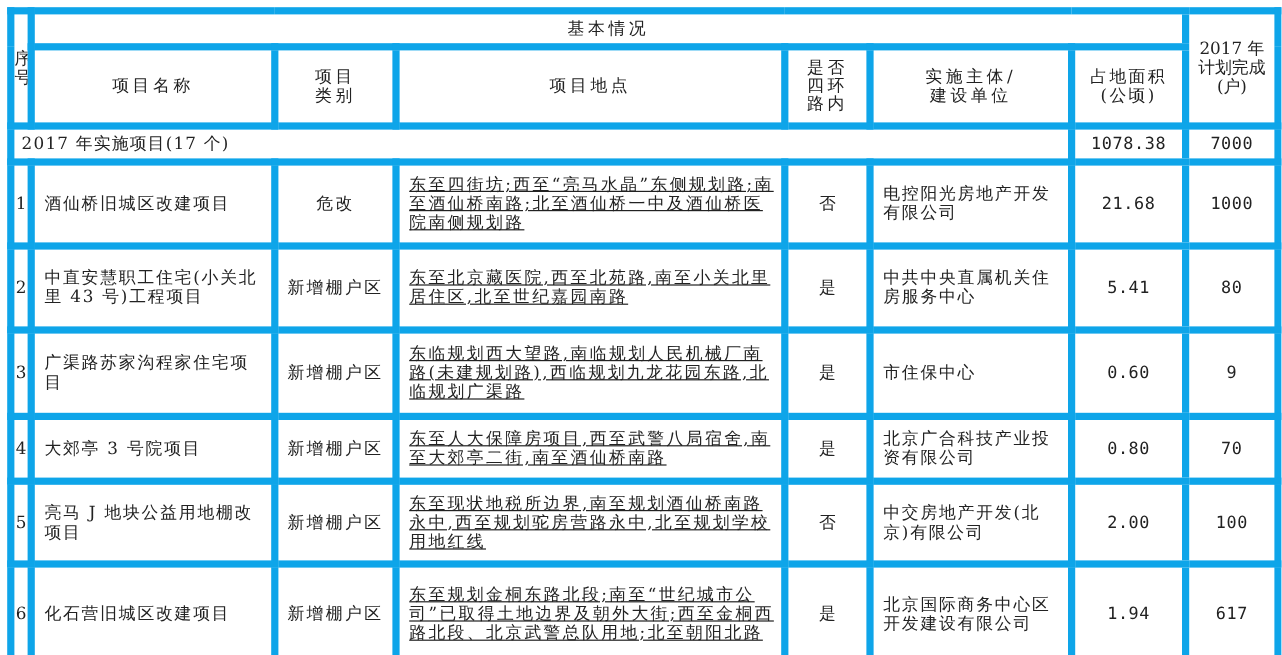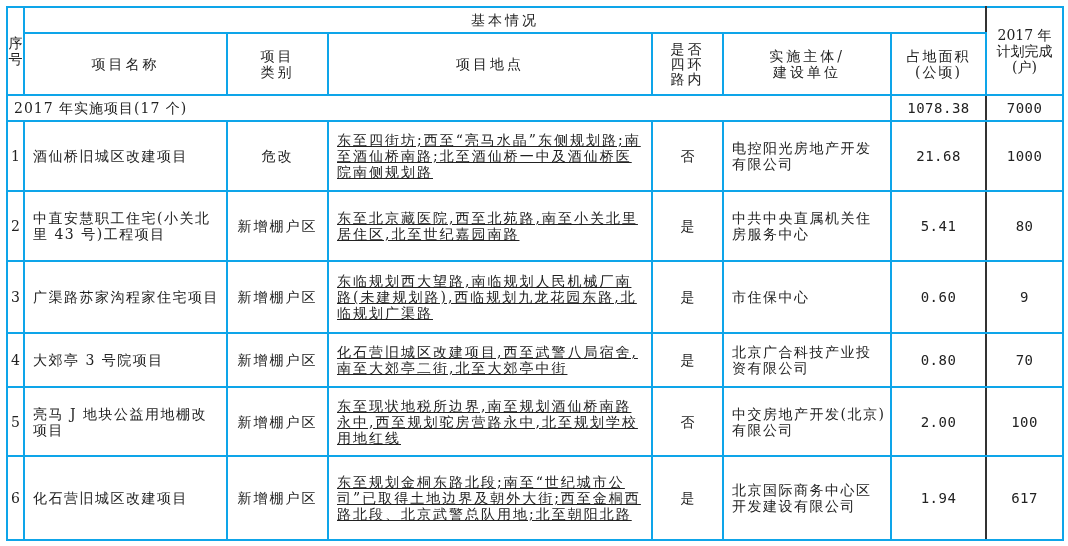--- a/index.html
+++ b/index.html
@@ -1,20 +1,20 @@
 <!DOCTYPE html>
 <html><head>
 <meta charset="utf-8">
 <style>
   html, body { margin: 0; padding: 0; background: #ffffff; }
   body { width: 1068px; height: 546px; overflow: hidden; position: relative;
          font-family: "DejaVu Serif", "Liberation Serif", serif; color: #222; }
   table.doc { position: absolute; left: 6px; top: 6px; border-collapse: collapse;
               table-layout: fixed; width: 1056px; border: 2px solid #333; }
-  table.doc td { border: 2px solid #0ea5e9; padding: 0; font-size: 14px; line-height: 16px;
+  table.doc td { border: 6px solid #0ea5e9; padding: 0; font-size: 14px; line-height: 16px;
                  vertical-align: middle; overflow: hidden; }
   .c { text-align: center; }
   .l { text-align: left; padding-left: 8px !important; padding-right: 4px !important; letter-spacing: 1.5px; }
   .seq { font-size: 14px; text-align: center; letter-spacing: 0; }
   .hdr-top { height: 24px; letter-spacing: 3px; }
   .hdr { height: 60px; letter-spacing: 3px; }
   .sum td { height: 24px; }
   .num { font-family: "DejaVu Sans Mono", "Liberation Mono", monospace; font-size: 14px; letter-spacing: 0.5px; text-align: center; }
   .loc { text-align: left; padding-left: 8px !important; padding-right: 6px !important; letter-spacing: 2px; line-height: 16px; text-decoration: underline; }
   .bold-r { border-right: 2px solid #333 !important; }
@@ -92,21 +92,21 @@
       <td class="c">是</td>
       <td class="l">市住保中心</td>
       <td class="num bold-r">0.60</td>
       <td class="num">9</td>
     </tr>
 
     <tr style="height:54px;">
       <td class="seq">4</td>
       <td class="l">大郊亭 3 号院项目</td>
       <td class="c" style="letter-spacing:2px;">新增棚户区</td>
-      <td class="loc">化石营旧城区改建项目,西至武警八局宿舍,南至大郊亭二街,北至大郊亭中街</td>
+      <td class="loc">东至人大保障房项目,西至武警八局宿舍,南至大郊亭二街,南至酒仙桥南路</td>
       <td class="c">是</td>
       <td class="l">北京广合科技产业投资有限公司</td>
       <td class="num bold-r">0.80</td>
       <td class="num">70</td>
     </tr>
 
     <tr style="height:69px;">
       <td class="seq">5</td>
       <td class="l">亮马 J 地块公益用地棚改项目</td>
       <td class="c" style="letter-spacing:2px;">新增棚户区</td>

